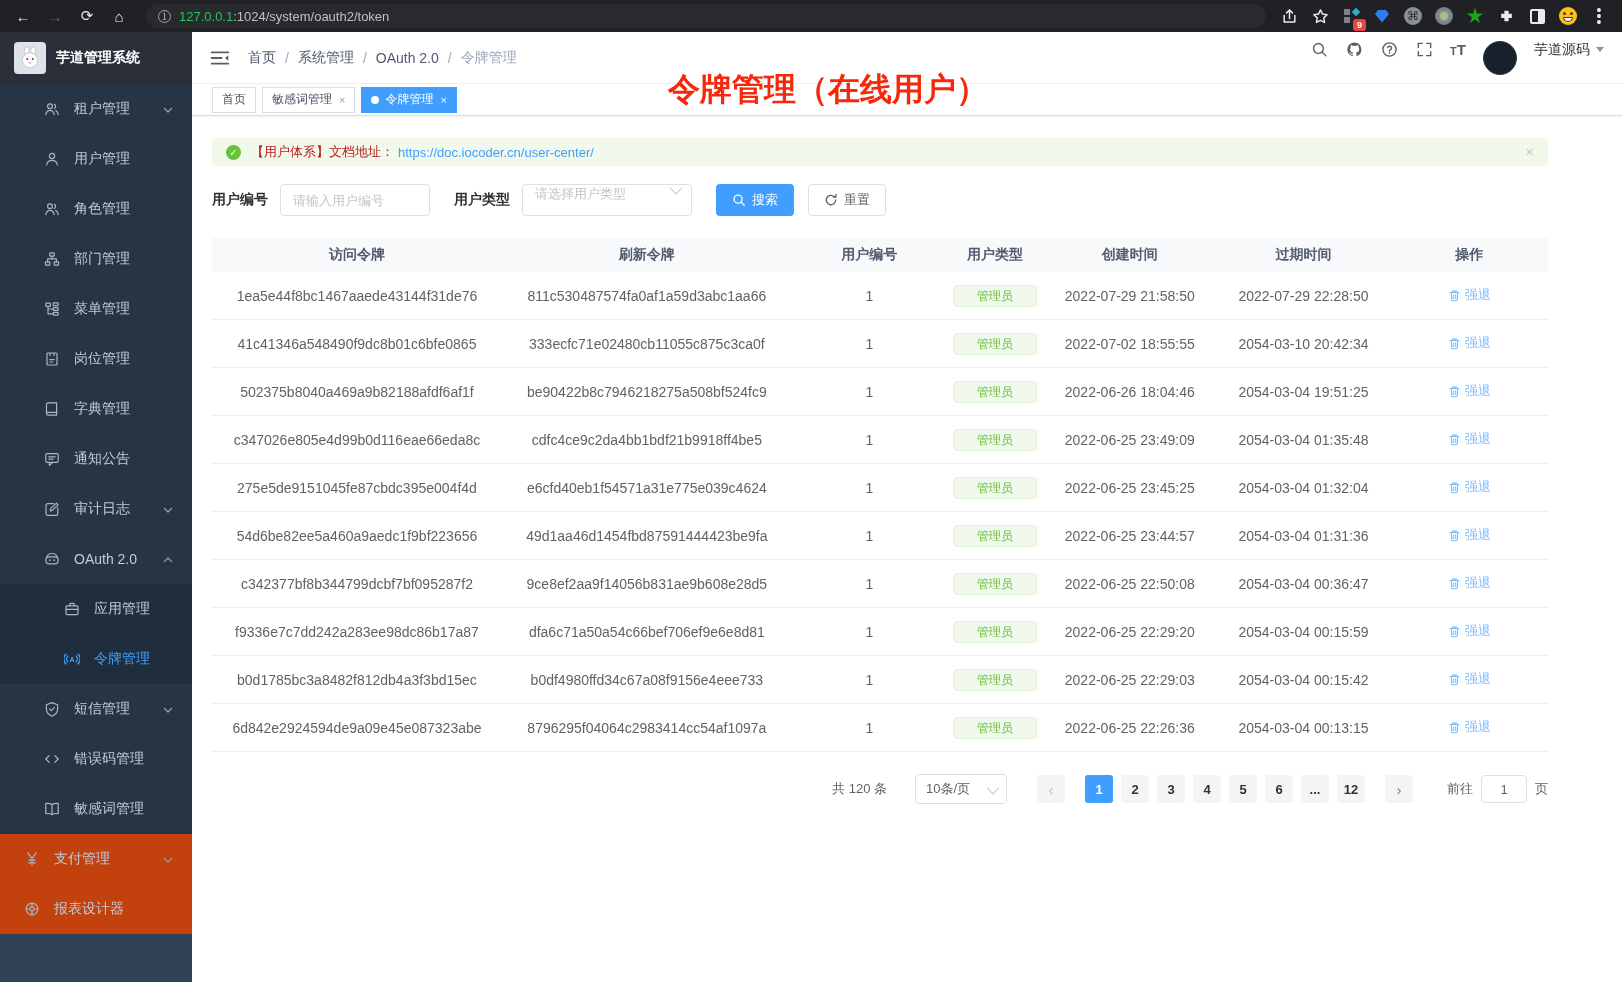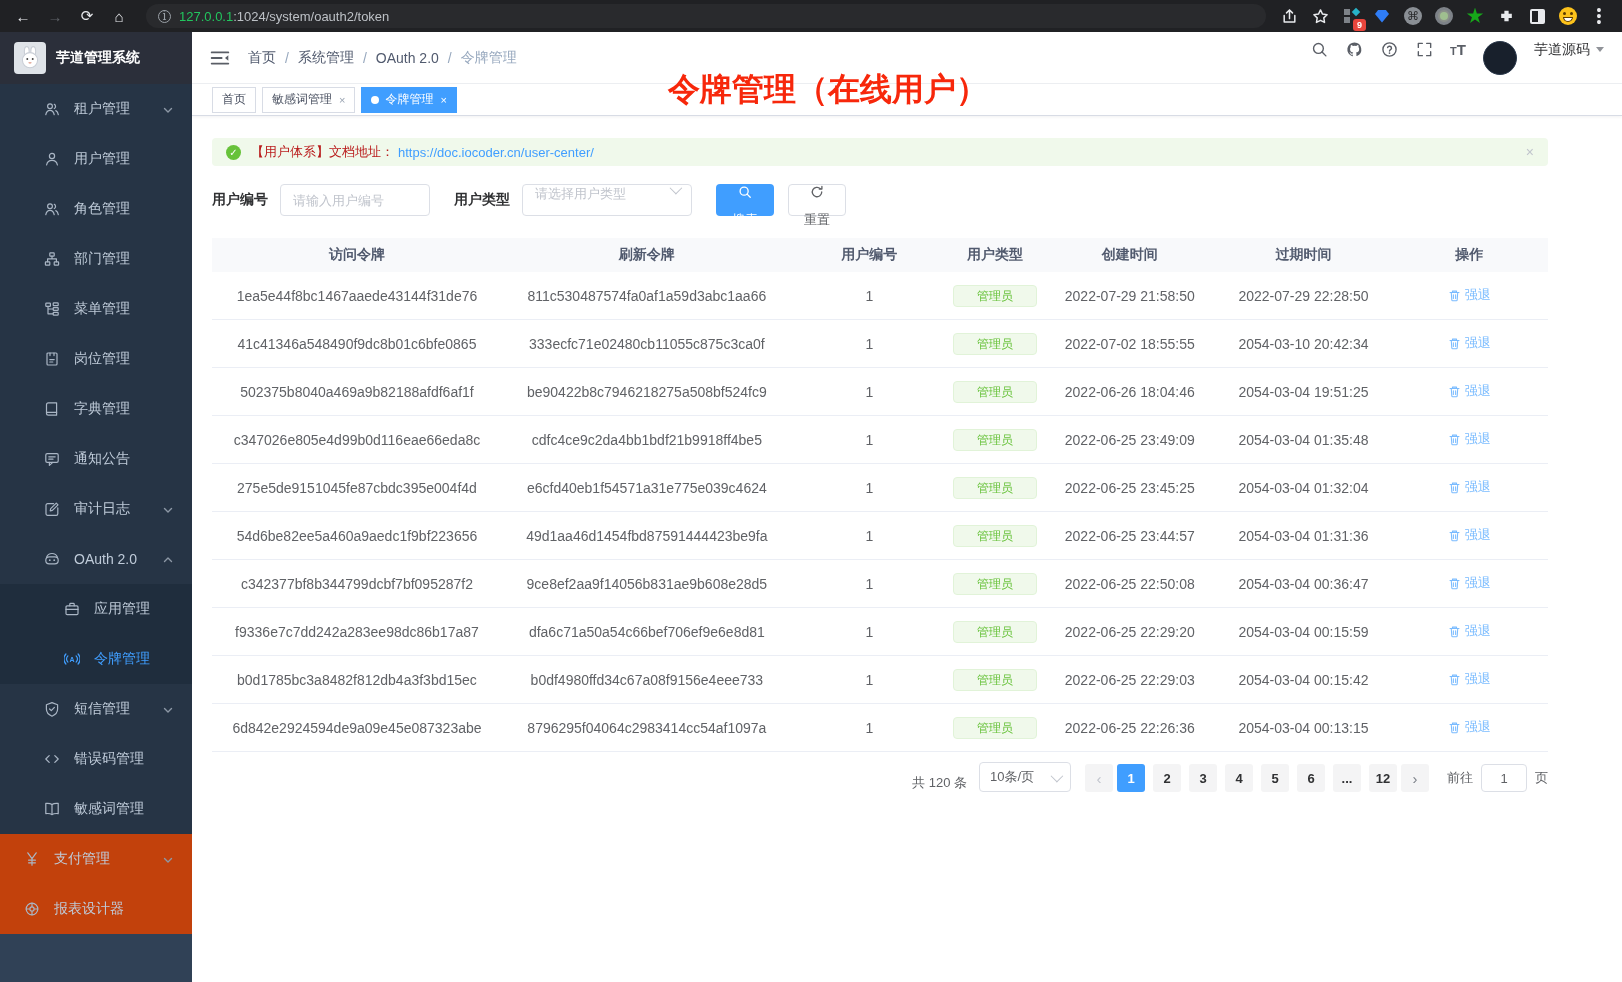--- a/index.html
+++ b/index.html
@@ -108,39 +108,39 @@
   .alert .aclose { position:absolute; right:14px; color:#c0c4cc; font-size:14px; cursor:pointer; }
 
   .filters { display:flex; align-items:center; margin-top:18px; gap:10px; }
   .flabel { font-size:14px; font-weight:bold; color:#303133; margin-right:2px; }
   .finput { width:150px; height:32px; border:1px solid #dcdfe6; border-radius:4px; padding:0 12px; font-size:13px; color:#606266; }
   .finput::placeholder { color:#c0c4cc; }
   .fselect { width:170px; height:32px; border:1px solid #dcdfe6; border-radius:4px; padding:0 12px; font-size:13px;
     color:#c0c4cc; display:flex; align-items:flex-start; justify-content:space-between; margin-right:14px; cursor:pointer; }
   .chev { width:9px; height:9px; border-right:1.4px solid #c0c4cc; border-bottom:1.4px solid #c0c4cc;
     transform:rotate(45deg) translateY(-2px); }
-  .btn { height:32px; border-radius:4px; font-size:13px; display:flex; align-items:center; gap:12px; padding:0 15px; cursor:pointer; border:1px solid transparent;flex-direction:column; }
+  .btn { height:32px; border-radius:4px; font-size:13px; display:flex; align-items:center; gap:6px; padding:0 15px; cursor:pointer; border:1px solid transparent; }
   .btn .ic { width:14px; height:14px; display:flex; }
   .btn .ic svg { width:14px; height:14px; fill:none; stroke:currentColor; stroke-width:1.5; stroke-linecap:round; stroke-linejoin:round; }
   .btn.primary { background:#409eff; color:#fff; }
   .btn.plain { background:#fff; border-color:#dcdfe6; color:#606266; margin-left:4px; }
 
   .table { margin-top:22px; }
   .t-head { display:flex; height:34px; align-items:center; background:#f8f9fb; }
   .t-head .th { font-size:14px; font-weight:bold; color:#515a6e; text-align:center; }
   .t-row { display:flex; height:48px; align-items:center; border-bottom:1px solid #ebeef5; }
   .td { font-size:14px; color:#606266; text-align:center; overflow:hidden; white-space:nowrap; }
   .c1{width:21.7%;} .c2{width:21.7%;} .c3{width:11.6%;} .c4{width:7.2%;} .c5{width:13%;} .c6{width:13%;} .c7{width:11.8%;}
   .ubadge { display:inline-block; background:#f0f9eb; border:1px solid #e1f3d8; color:#67c23a;
     font-size:12px; padding:4px 23px; border-radius:4px; line-height:1; }
   .kick { color:#79bbff; font-size:13px; display:inline-flex; align-items:center; gap:4px; cursor:pointer; text-decoration:none; }
   .kick .ic { width:13px; height:13px; display:flex; }
   .kick .ic svg { width:13px; height:13px; fill:none; stroke:currentColor; stroke-width:1.3; stroke-linecap:round; stroke-linejoin:round; }
 
-  .pager { margin-top:10px; display:flex; align-items:flex-end; justify-content:flex-end; gap:4px; font-size:13px; color:#606266; }
+  .pager { margin-top:22px; display:flex; align-items:center; justify-content:flex-end; gap:20px; font-size:13px; color:#606266; }
   .ptotal { margin-right:8px; }
   .psize { width:92px; height:30px; border:1px solid #dcdfe6; border-radius:4px; display:flex; align-items:center;
     justify-content:space-between; padding:0 10px; color:#606266; margin-right:10px; cursor:pointer; }
   .pbtn { min-width:28px; height:28px; border-radius:3px; background:#f4f4f5; color:#303133; font-weight:bold;
     display:flex; align-items:center; justify-content:center; font-size:13px; cursor:pointer; padding:0 6px; }
   .pbtn.nav { color:#7a7f87; font-size:15px; font-weight:normal; }
   .pbtn.dis { color:#c0c4cc; }
   .pbtn.active { background:#409eff; color:#fff; }
   .goto { display:flex; align-items:center; gap:8px; margin-left:14px; }
   .ginput { width:46px; height:28px; border:1px solid #dcdfe6; border-radius:4px; text-align:center; font-size:13px; color:#606266; }

